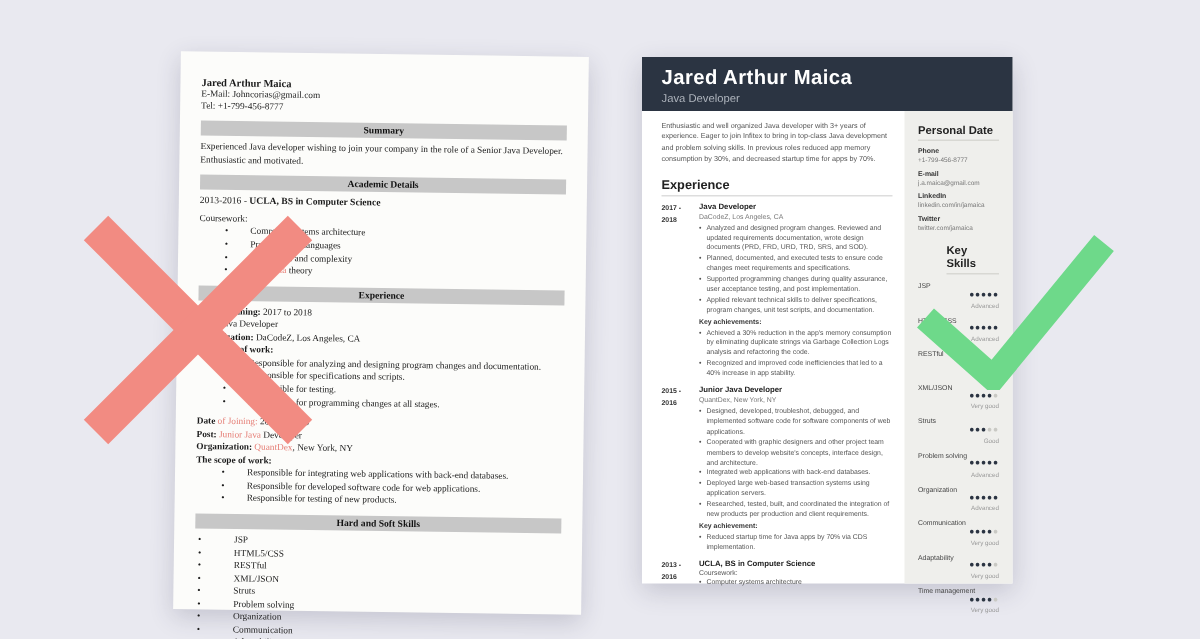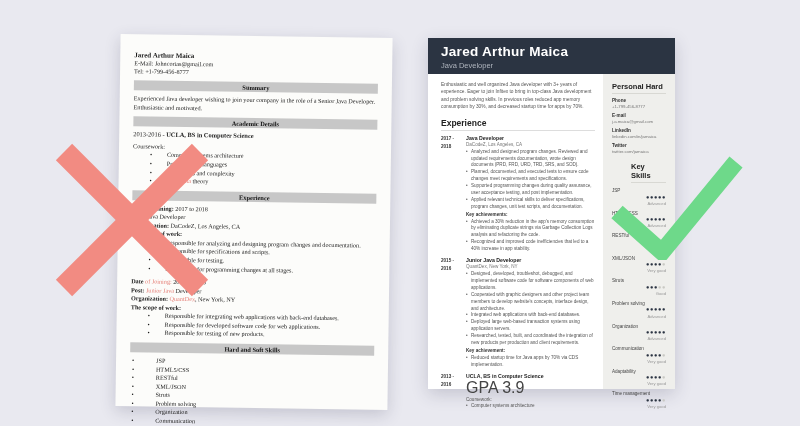--- a/index.html
+++ b/index.html
@@ -233,32 +233,31 @@
         </div>
 
       <div class="g-job">
         <div class="g-dates">
 
         <div>2013 -</div>
             <div>2016</div>
           </div>
         <div class="g-jc">
           <div class="g-jt">UCLA, BS in Computer Science</div>
-          <div class="g-gpa">GPA 3.9</div>
           <div class="g-line">Coursework:</div>
           <div>
 
           <div class="g-line gli">Computer systems architecture</div>
             </div>
         </div>
       </div>
     </div>
 
     <div class="g-side">
-      <div class="s-h">Personal Hard</div>
+      <div class="s-h">Personal Date</div>
       <div>
 
           <div>
             <div class="s-label">Phone</div>
             <div class="s-value">+1-799-456-8777</div>
           </div>
 
           <div>
             <div class="s-label">E-mail</div>
             <div class="s-value">j.a.maica@gmail.com</div>

